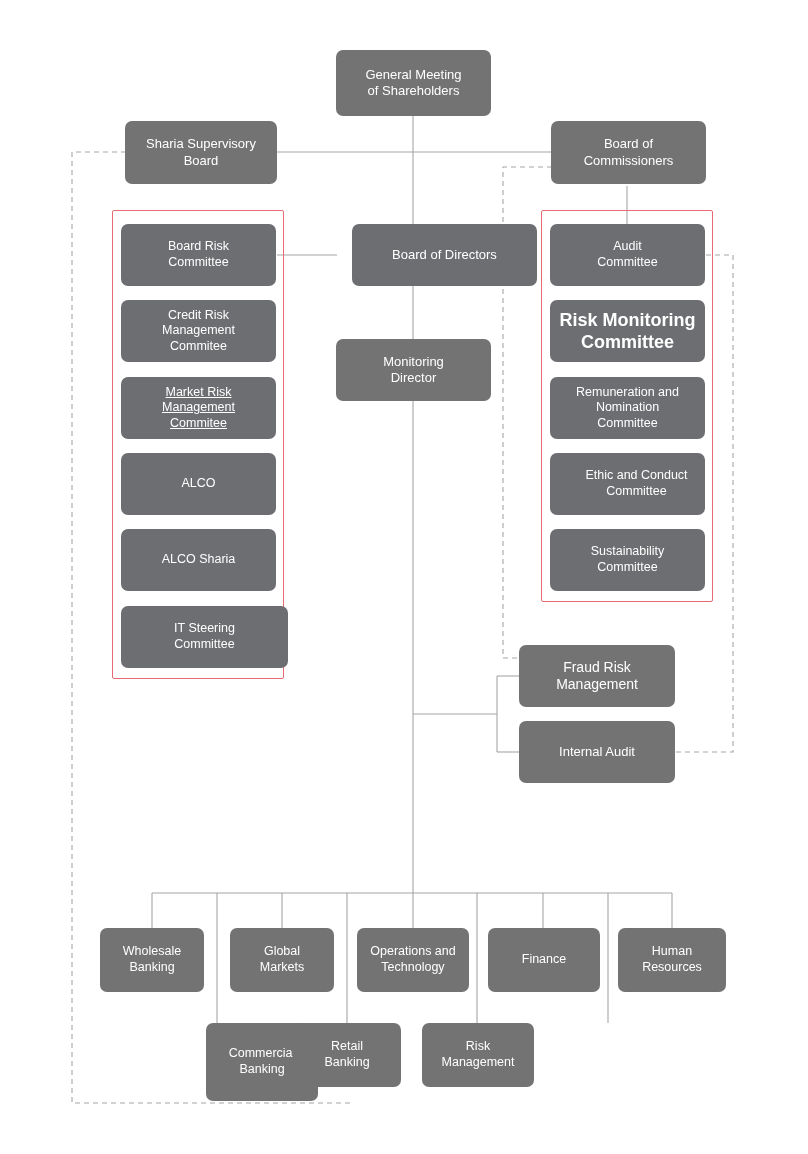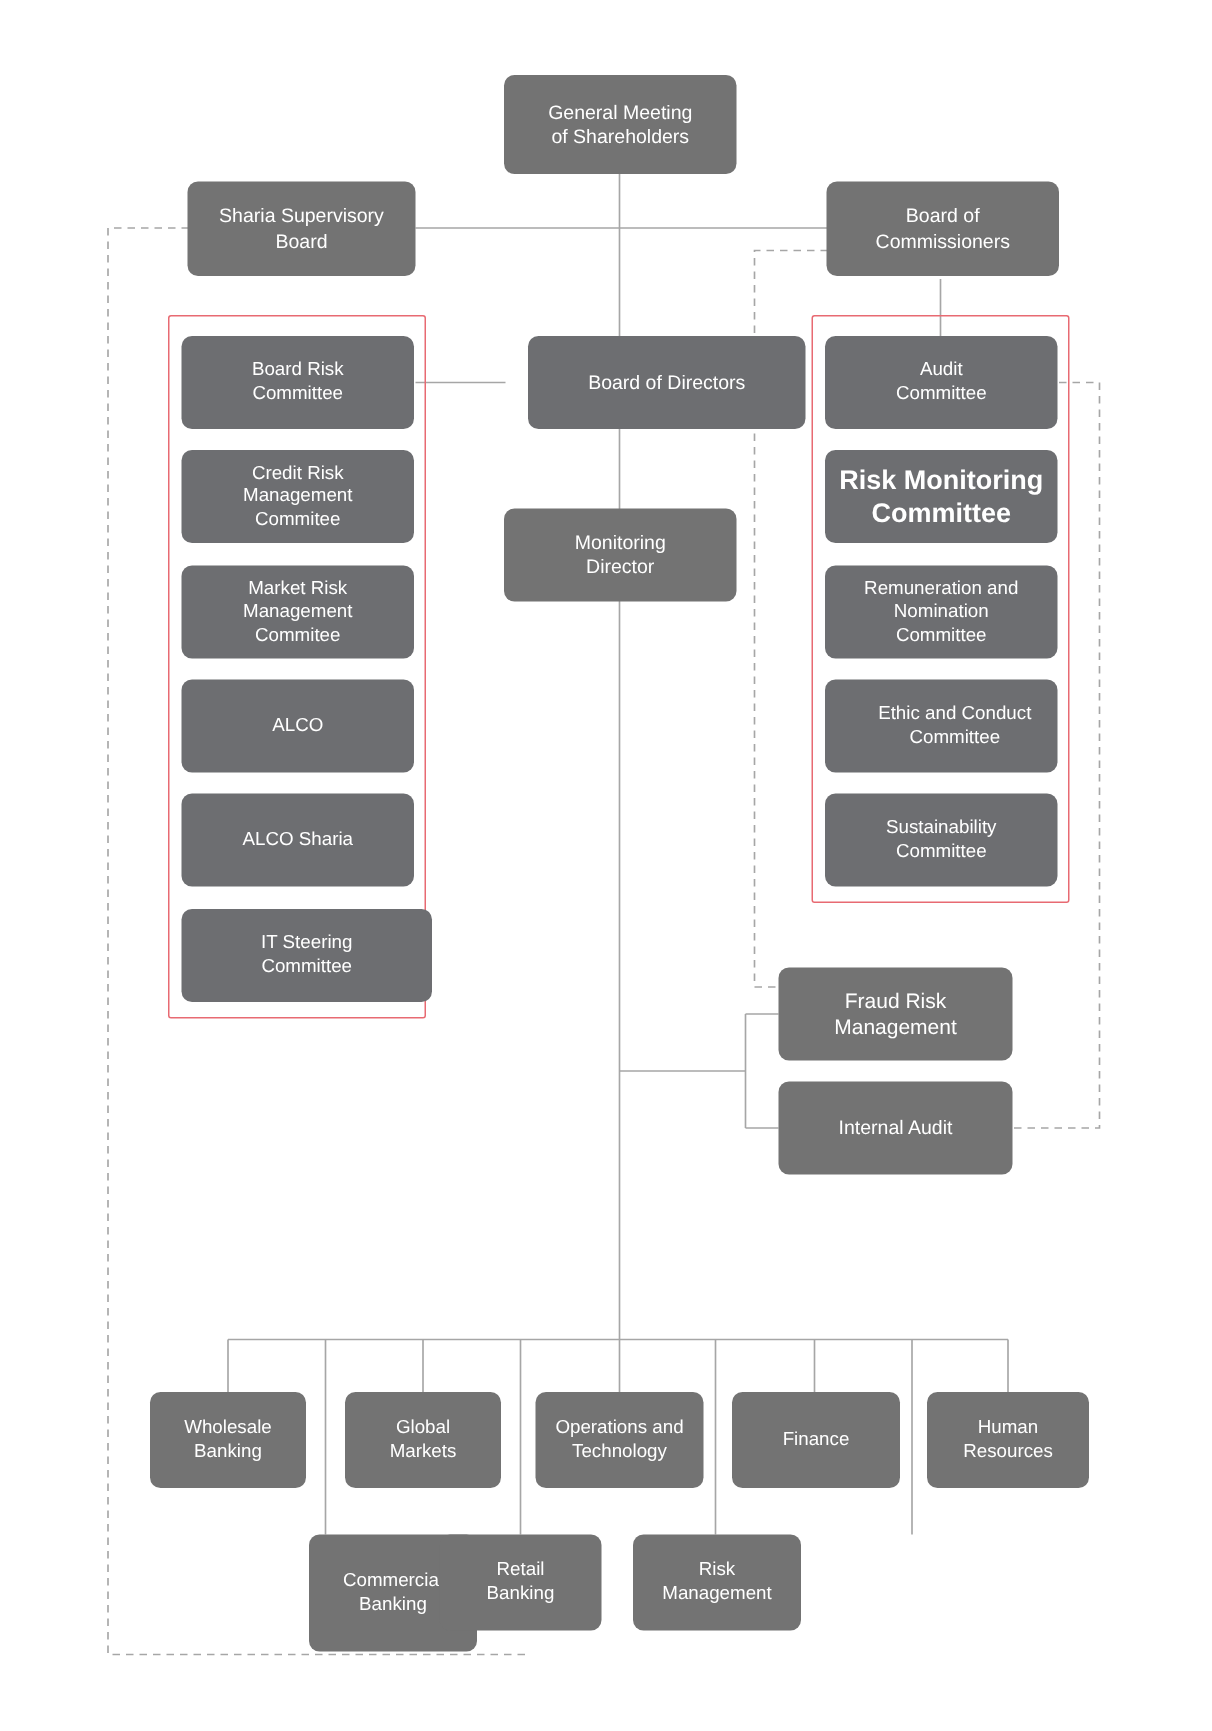--- a/index.html
+++ b/index.html
@@ -104,21 +104,21 @@
   <div class="node gray" style="left:352px; top:224px; width:185px; height:62px; font-size:13px;text-align:right;">Board of Directors</div>
 
   <div class="node red" style="left:336px; top:339px; width:155px; height:62px; font-size:13px;">Monitoring
 Director</div>
 
   <div class="node gray" style="left:121px; top:224px; width:155px; height:62px; font-size:12.5px;">Board Risk
 Committee</div>
   <div class="node gray" style="left:121px; top:300px; width:155px; height:62px; font-size:12.5px;">Credit Risk
 Management
 Commitee</div>
-  <div class="node gray" style="left:121px; top:377px; width:155px; height:62px; font-size:12.5px;">Market Risk
+  <div class="node gray" style="left:121px; top:377px; width:155px; height:62px; font-size:12.5px;text-decoration:underline;">Market Risk
 Management
 Commitee</div>
   <div class="node gray" style="left:121px; top:453px; width:155px; height:62px; font-size:12.5px;">ALCO</div>
   <div class="node gray" style="left:121px; top:529px; width:155px; height:62px; font-size:12.5px;">ALCO Sharia</div>
   <div class="node gray" style="left:121px; top:606px; width:167px; height:62px; font-size:12.5px;">IT Steering
 Committee</div>
 
   <div class="node gray" style="left:550px; top:224px; width:155px; height:62px; font-size:12.5px;">Audit
 Committee</div>
   <div class="node gray" style="left:550px; top:300px; width:155px; height:62px; font-size:18px;font-weight:bold;">Risk Monitoring

